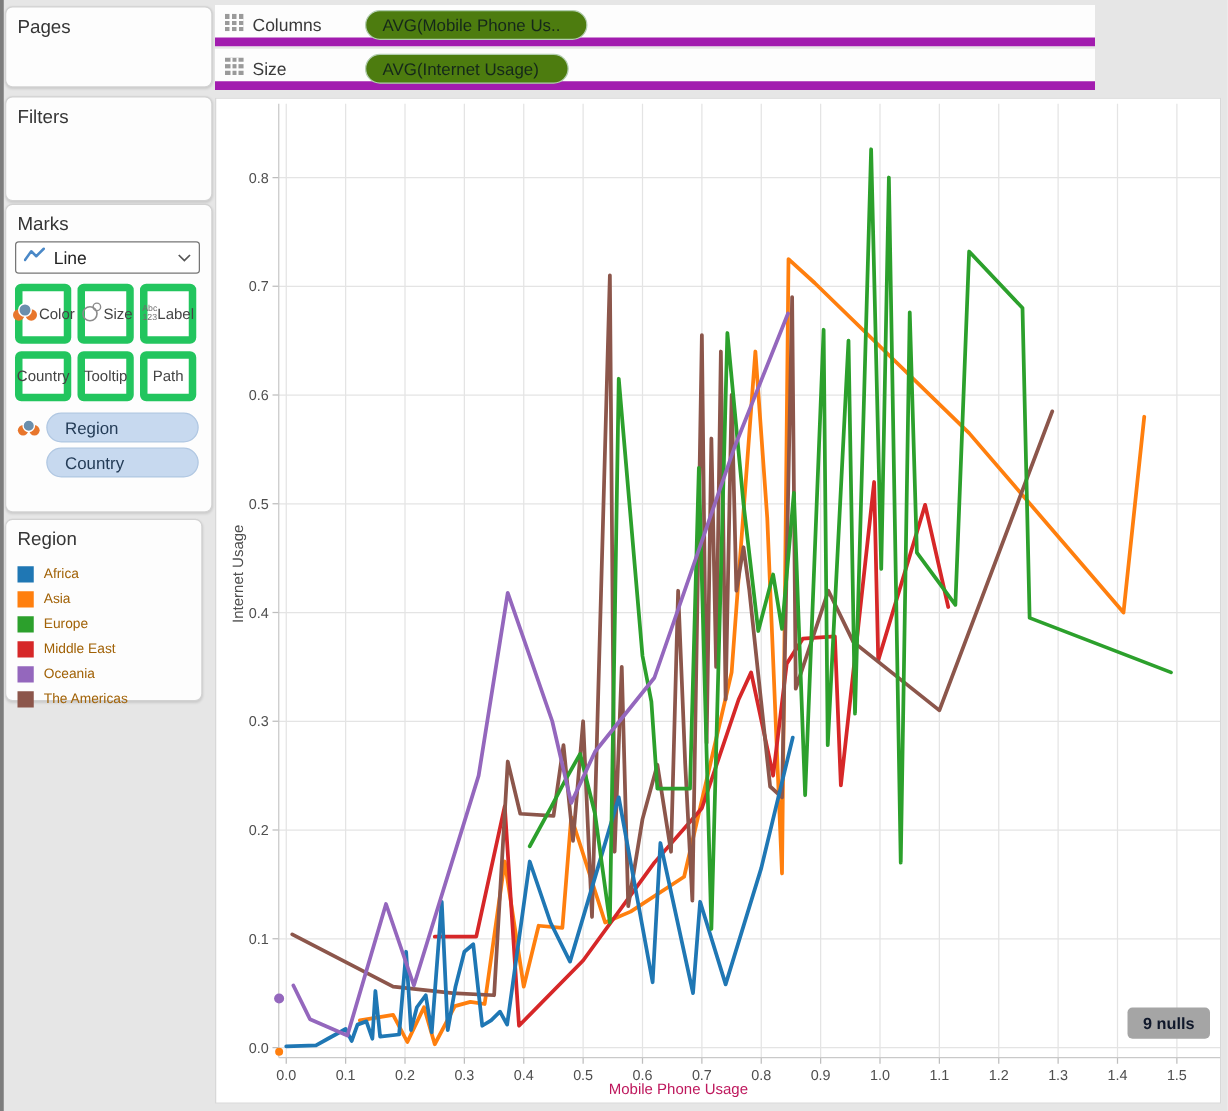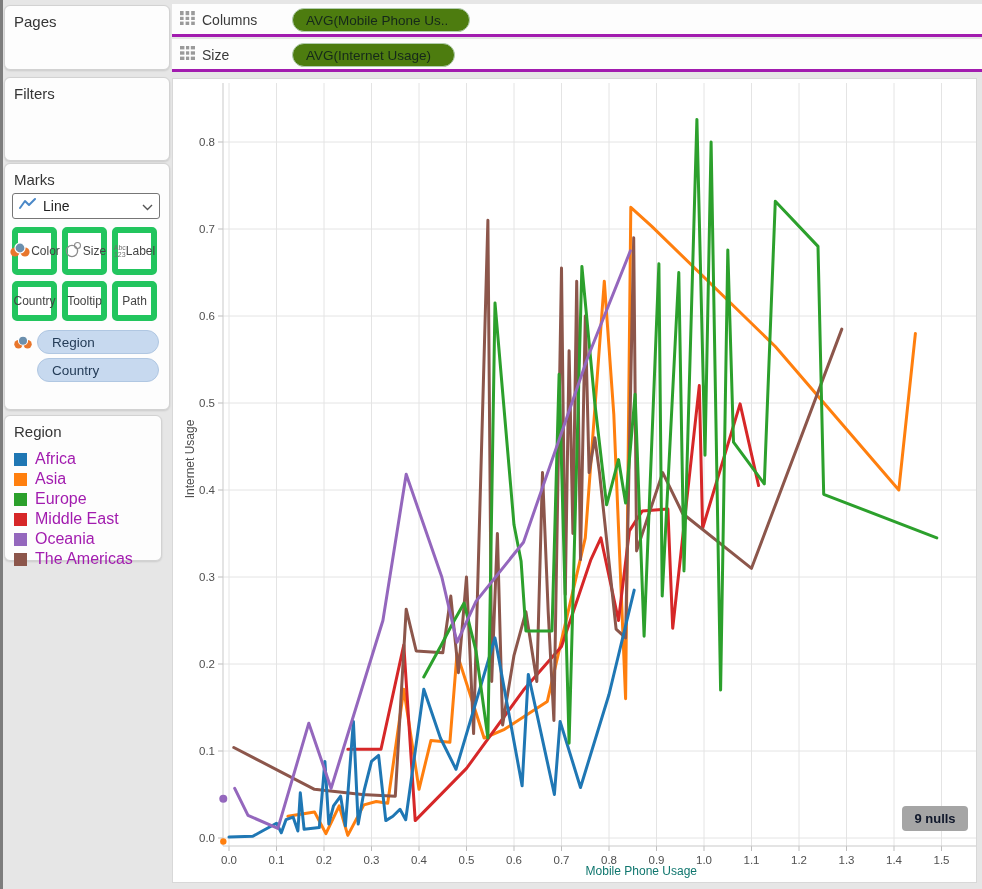--- a/index.html
+++ b/index.html
@@ -1,37 +1,37 @@
 <!DOCTYPE html>
 <html><head>
 <meta charset="utf-8">
 <style>
   html,body{margin:0;padding:0;background:#e6e6e6;font-family:"Liberation Sans",sans-serif;}
   #root{position:relative;width:982px;height:889px;background:#e6e6e6;overflow:hidden;}
   .edge-strip{position:absolute;left:0;top:0;width:3px;height:889px;background:#7d7d7d;}
   .card{position:absolute;background:#fdfdfd;border:1px solid #d2d2d2;border-radius:6px;box-shadow:0 1px 2px rgba(0,0,0,.12);box-sizing:border-box;}
   .card-title{font-size:15px;color:#353535;padding:7px 0 0 9px;}
   
-  .shelf-row{position:absolute;left:172px;width:810px;height:33px;background:#fdfdfd;border-bottom:3px solid #a21caf;box-sizing:border-box;}
+  .shelf-row{position:absolute;left:172px;width:704px;height:33px;background:#fdfdfd;border-bottom:7px solid #a21caf;box-sizing:border-box;}
   .shelf-label{position:absolute;left:8px;top:7px;display:flex;align-items:center;gap:7px;font-size:14px;color:#3a3a3a;}
   .pill-green{position:absolute;left:120px;top:4px;height:24px;line-height:24px;background:#4d7c0f;border:1px solid #b2cdaf;border-radius:12px;padding:0 13px;font-size:13.5px;color:#15281a;box-sizing:border-box;white-space:nowrap;}
   
   .mark-dropdown{position:absolute;left:7px;top:29px;width:148px;height:26px;border:1px solid #767676;border-radius:3px;background:#fff;display:flex;align-items:center;box-sizing:border-box;padding:0 6px;gap:6px;}
   .mark-dropdown .dd-text{font-size:14px;color:#222;flex:1;}
   .marks-btn{position:absolute;width:45px;background:#fff;border:6px solid #22c55e;border-radius:5px;box-sizing:border-box;display:flex;flex-direction:row;align-items:center;justify-content:center;font-size:12px;color:#444;}
   .pill-blue{position:absolute;left:32px;width:122px;height:24px;line-height:24px;background:#c7d9ef;border:1px solid #b0c7e2;border-radius:12px;padding:0 14px;font-size:13.5px;color:#243c57;box-sizing:border-box;}
   
   .legend-row{position:absolute;left:9px;height:20px;display:flex;align-items:center;gap:8px;}
   .legend-swatch{width:13px;height:13px;flex:0 0 13px;}
-  .legend-label{font-size:16px;color:#a21caf;white-space:nowrap;}
+  .legend-label{font-size:11px;color:#a16207;white-space:nowrap;}
   
   #chart-card{position:absolute;left:172px;top:78px;width:805px;height:805px;background:#fff;border:1px solid #d8d8d8;box-sizing:border-box;}
   #plot-svg{position:absolute;left:0;top:0;}
   .tick{font-size:11.5px;fill:#4f4f4f;font-family:"Liberation Sans",sans-serif;}
-  .axis-title-x{position:absolute;left:324px;top:785px;width:200px;text-align:right;font-size:12px;color:#0f766e;}
+  .axis-title-x{position:absolute;left:314px;top:785px;width:200px;text-align:left;font-size:12px;color:#be185d;}
   .axis-title-y{position:absolute;left:-33px;top:373px;width:100px;text-align:center;font-size:12px;color:#4f4f4f;transform:rotate(-90deg);}
   .nulls-badge{position:absolute;left:729px;top:727px;width:66px;height:25px;background:#a5a5a5;border-radius:4px;color:#0f172a;font-size:13px;font-weight:bold;text-align:center;line-height:25px;}
   .abc-icon{font-size:7px;line-height:7px;color:#6f6f6f;text-align:center;}
 </style>
 </head>
 <body>
 
 <div id="root">
   <div class="edge-strip"></div>
 

